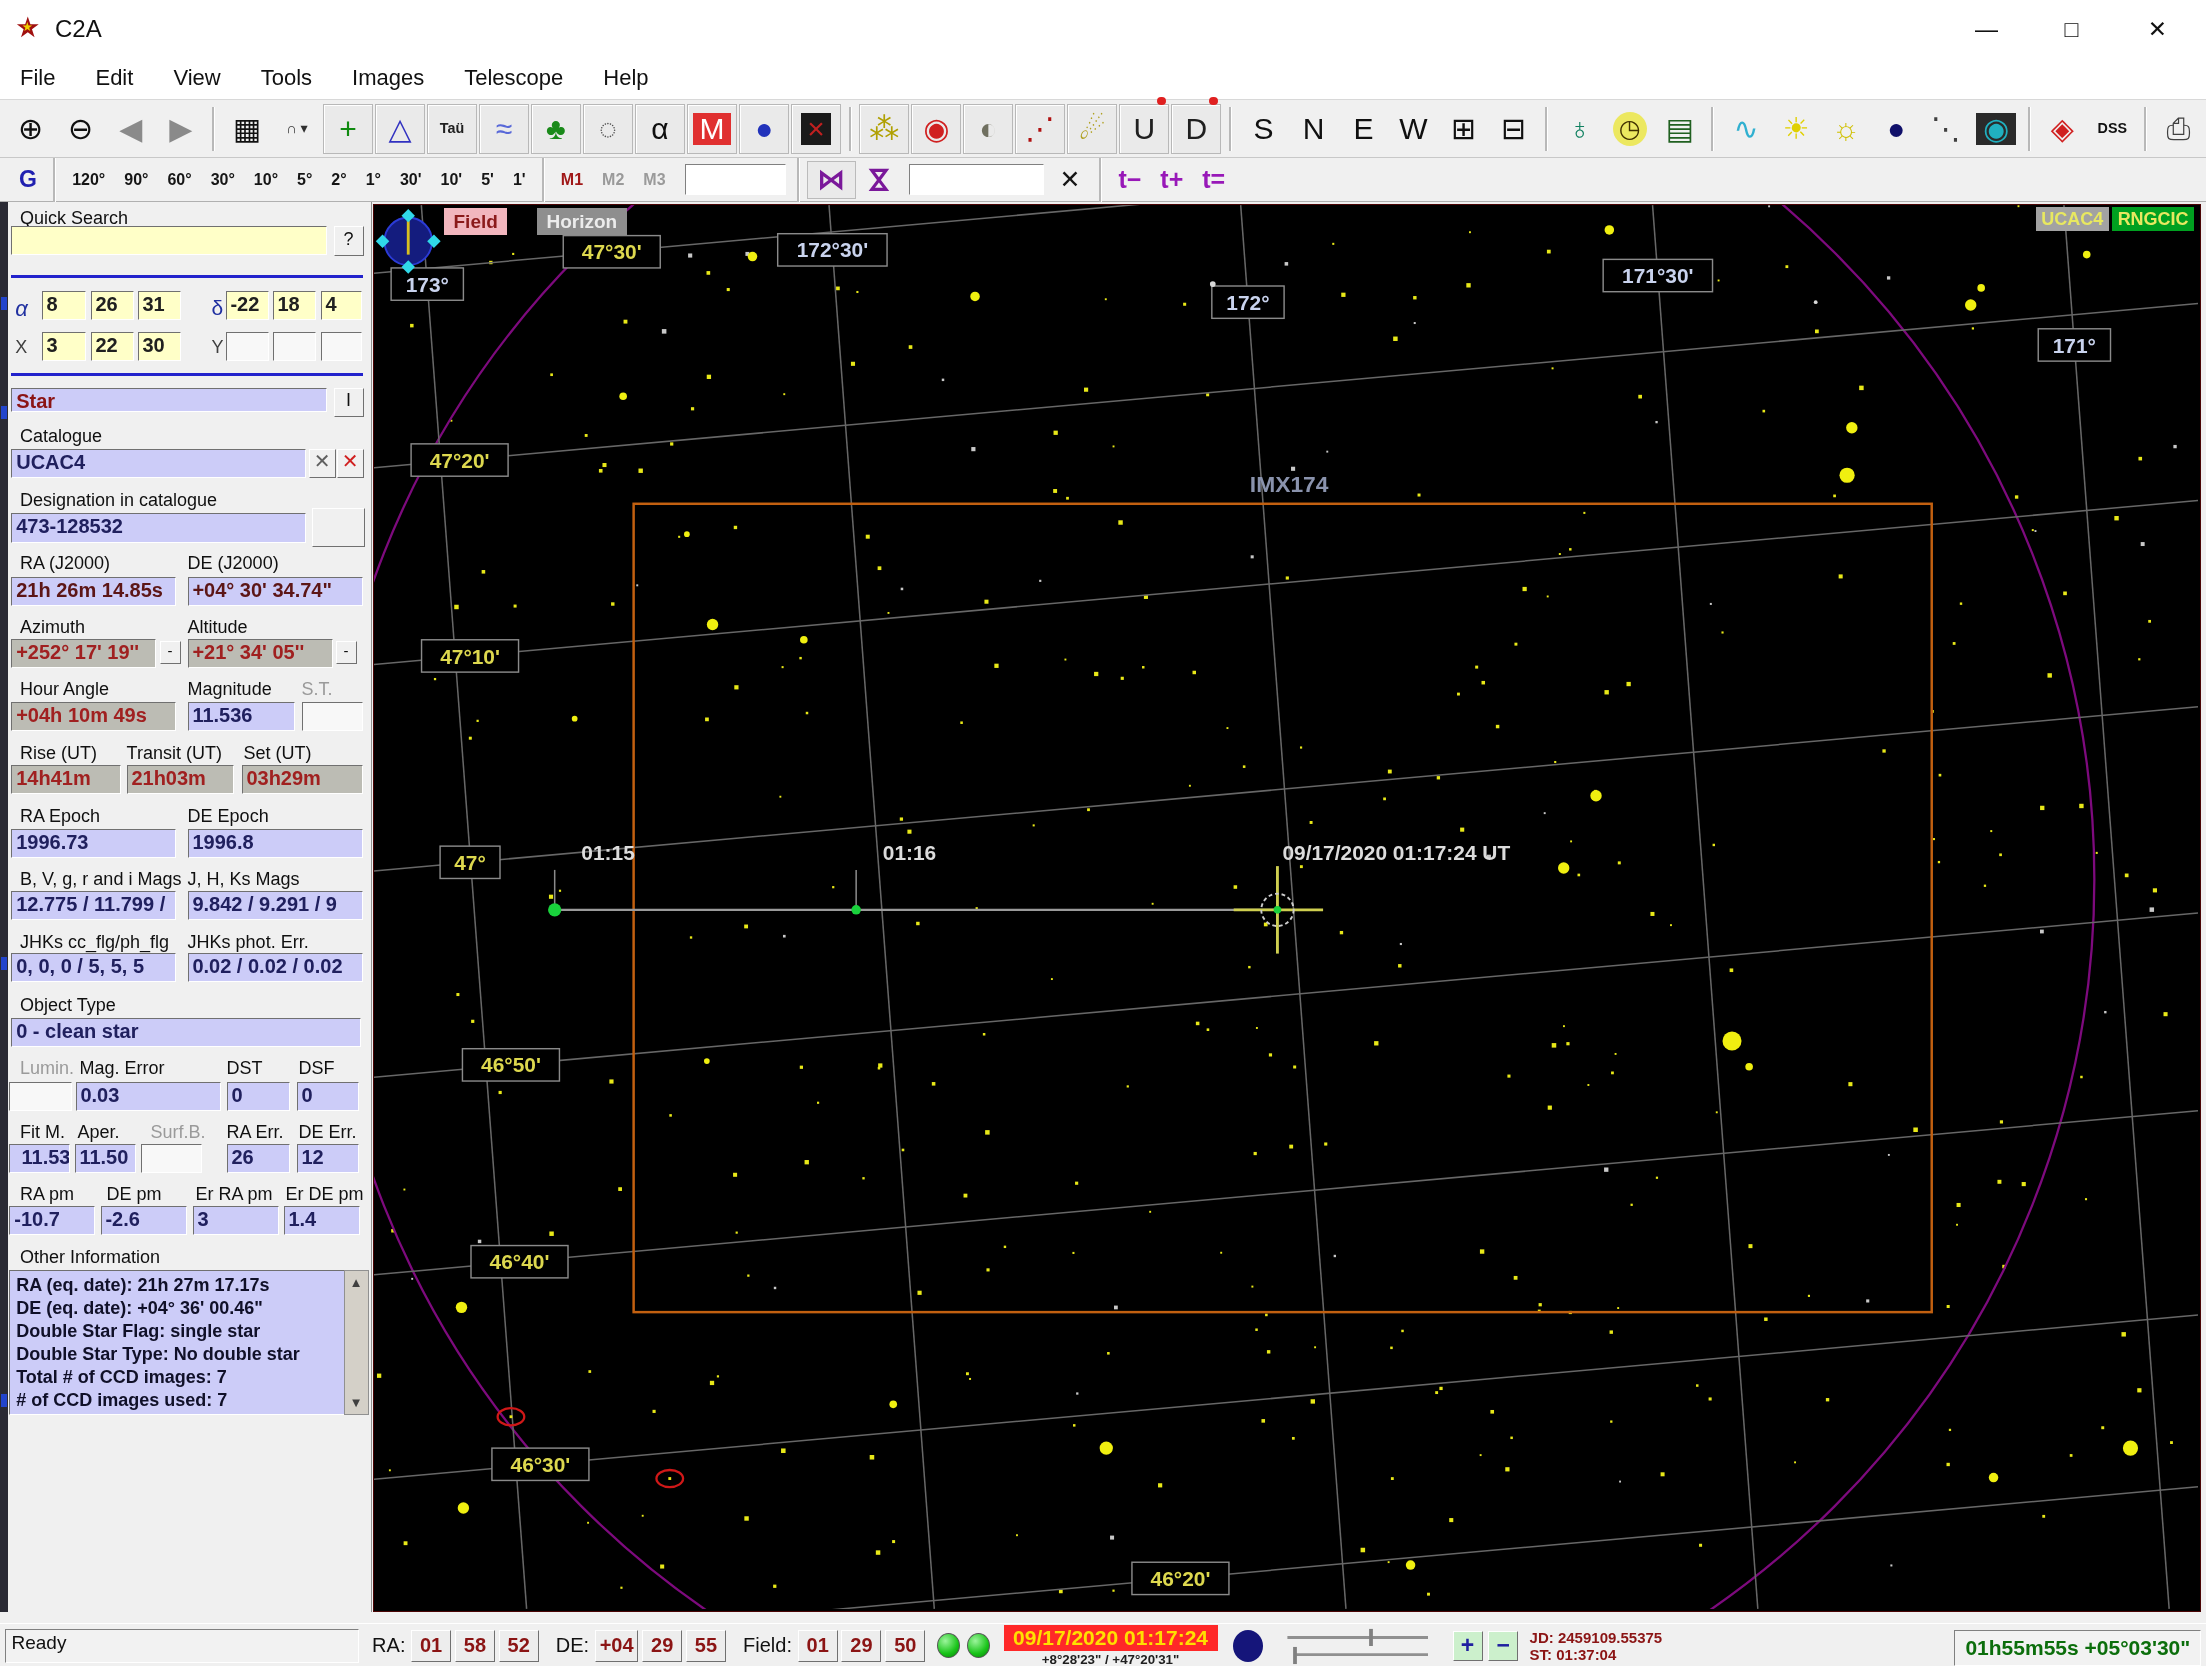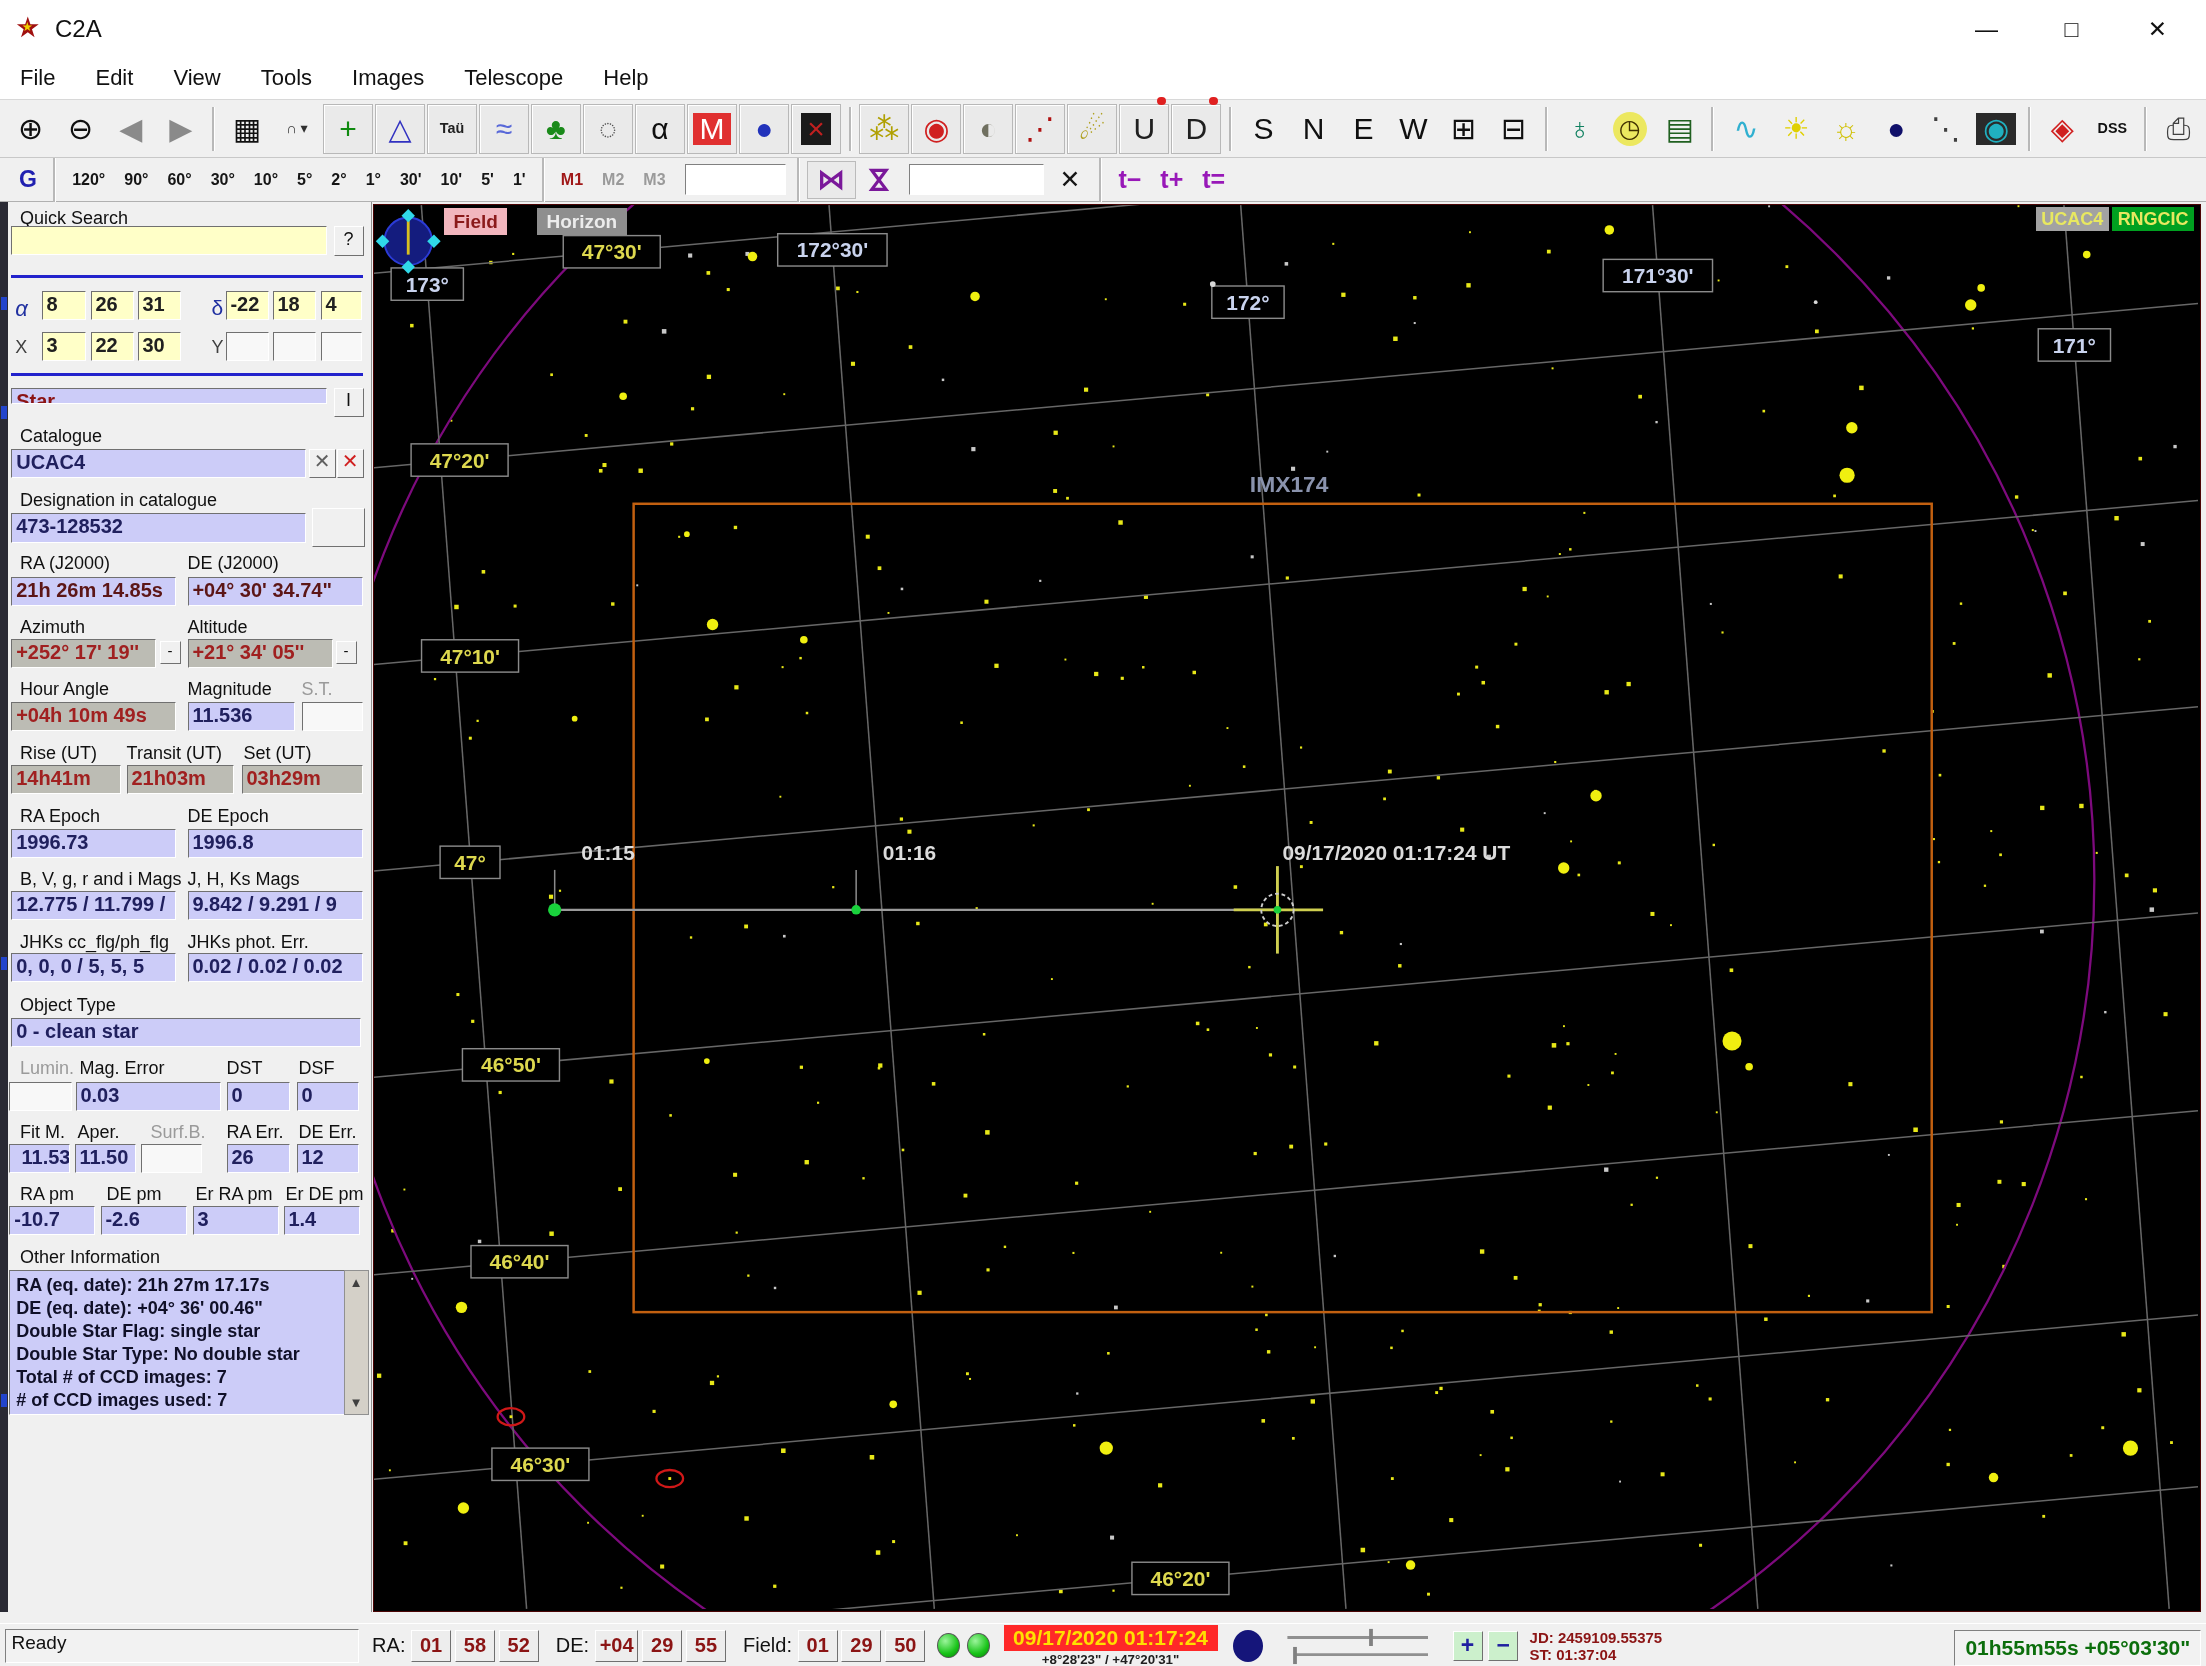--- a/index.html
+++ b/index.html
@@ -248,21 +248,21 @@
     <div class="fld yel" style="left: 313px; top: 89px; width: 41px; height: 28.5px;">4</div>
     <div class="lbl" style="left: 7.6px; top: 135px; color: rgb(64, 64, 64);">X</div>
     <div class="fld yel" style="left: 34px; top: 130px; width: 44px; height: 28.5px;">3</div>
     <div class="fld yel" style="left: 83px; top: 130px; width: 43px; height: 28.5px;">22</div>
     <div class="fld yel" style="left: 130px; top: 130px; width: 43px; height: 28.5px;">30</div>
     <div class="lbl" style="left: 204px; top: 135px; color: rgb(64, 64, 64);">Y</div>
     <div class="fld white" style="left: 218px; top: 130px; width: 43px; height: 28.5px;"></div>
     <div class="fld white" style="left: 265px; top: 130px; width: 43px; height: 28.5px;"></div>
     <div class="fld white" style="left: 313px; top: 130px; width: 41px; height: 28.5px;"></div>
     <div class="blueline" style="top: 171px;"></div>
-    <div class="fld lav" style="left: 3.8px; top: 186px; width: 316px; height: 16px; font-weight: bold; color: rgb(139, 20, 20);">Star</div>
+    <div class="fld lav" style="left: 3.8px; top: 186px; width: 316px; height: 24px; font-weight: bold; color: rgb(139, 20, 20);">Star</div>
     <div class="btn" style="left: 326px; top: 186px; width: 30px; height: 28.5px; line-height: 23px;">I</div>
     <div class="lbl" style="left: 12.4px; top: 224px;">Catalogue</div>
     <div class="fld lav" style="left: 3.8px; top: 247px; width: 295px; height: 28.5px; font-weight: bold;">UCAC4</div>
     <div class="btn" style="left: 301px; top: 247px; width: 27px; height: 28.5px; line-height: 23px; color: rgb(96, 96, 96); font-weight: bold; font-size: 20px;">✕</div>
     <div class="btn" style="left: 329px; top: 247px; width: 27px; height: 28.5px; line-height: 23px; color: rgb(208, 32, 32); font-weight: bold; font-size: 20px;">✕</div>
     <div class="lbl" style="left: 12.4px; top: 288px;">Designation in catalogue</div>
     <div class="fld lav" style="left: 3.8px; top: 311px; width: 295px; height: 29.5px;">473-128532</div>
     <div class="btn" style="left: 304px; top: 306px; width: 53px; height: 39px; line-height: 33px;"></div>
     <div class="lbl" style="left: 12.4px; top: 351px;">RA (J2000)</div>
     <div class="lbl" style="left: 180px; top: 351px;">DE (J2000)</div>

